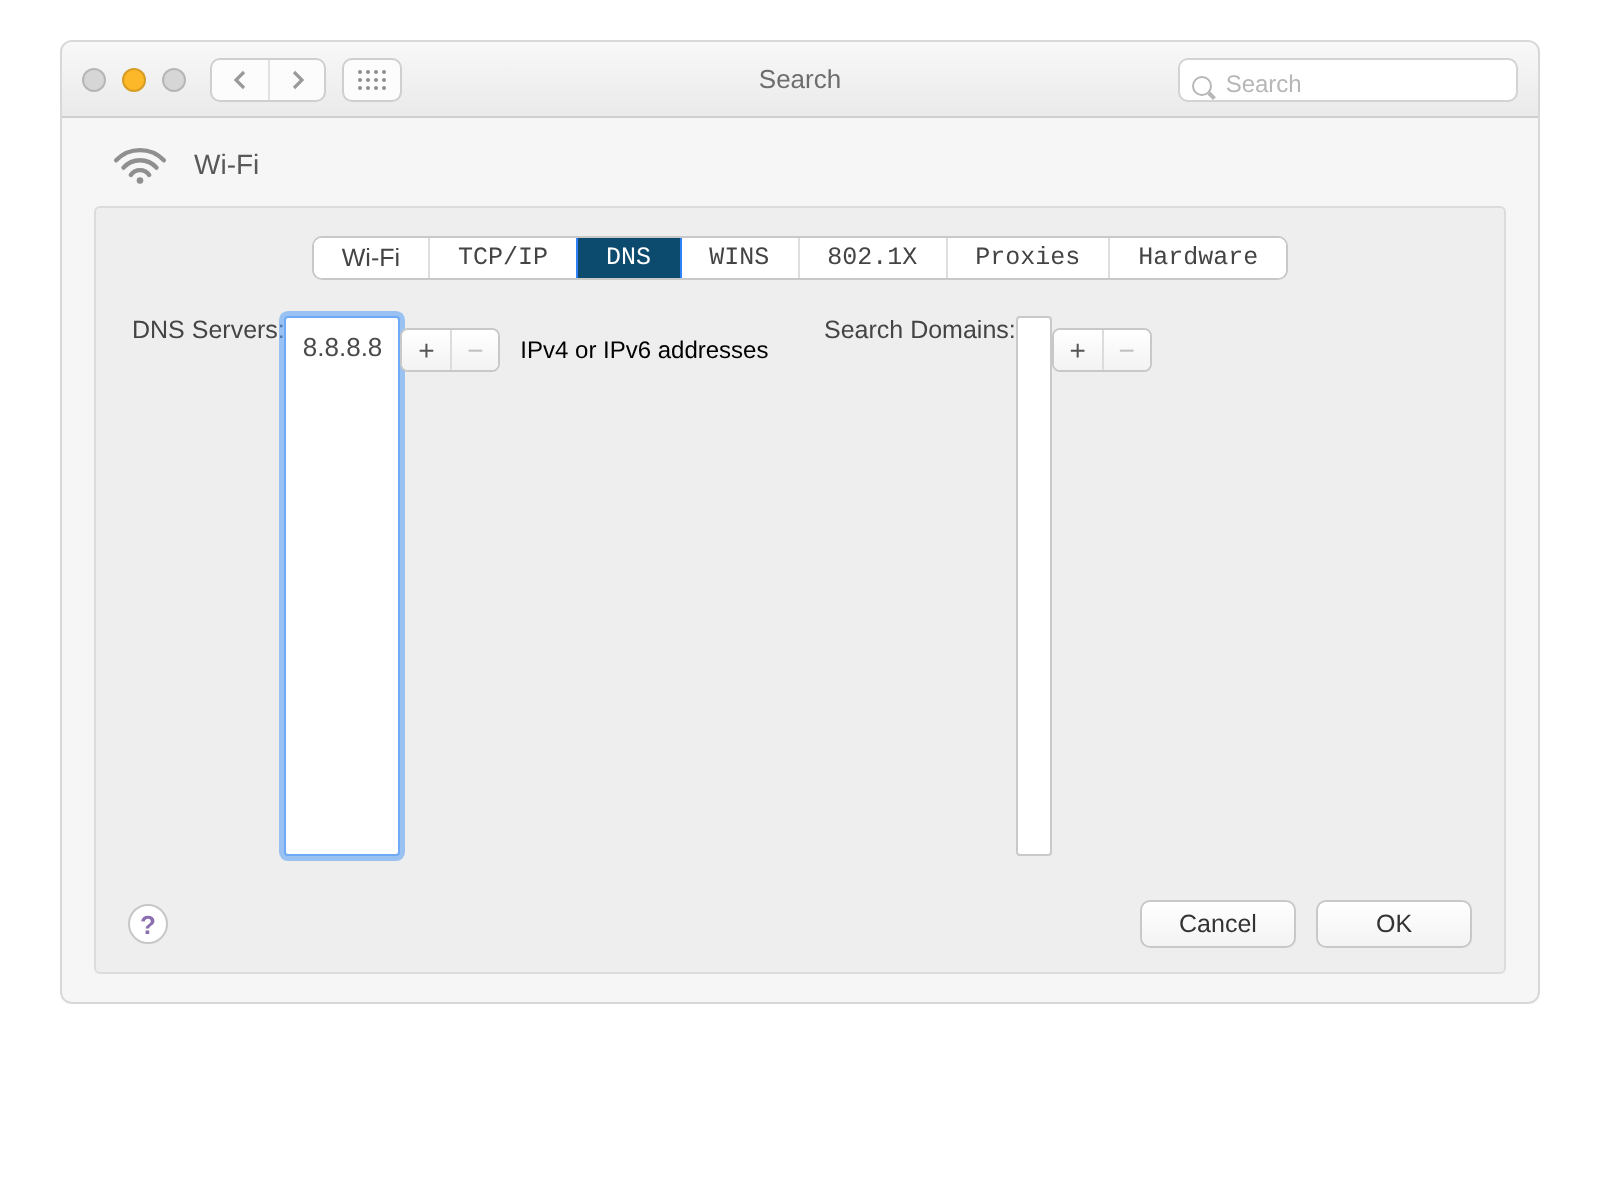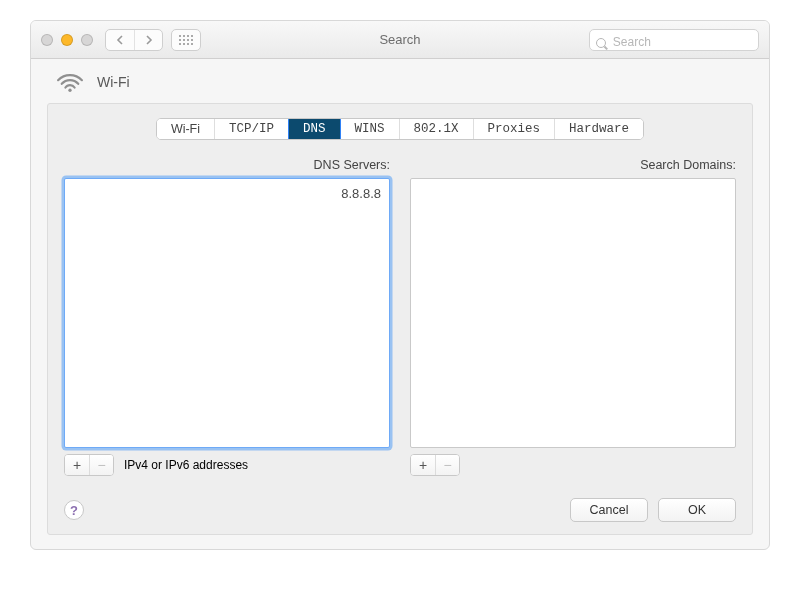--- a/index.html
+++ b/index.html
@@ -107,21 +107,21 @@
     color: #444; cursor: default; background: #fff;
   }
   .tab + .tab { border-left: 1px solid #dedede; font-family: Liberation Mono, monospace; }
   .tab.active {
     background: #0c4a6e; color: #fff; border-left-color: #2f81f6;
   }
   .tab.active + .tab { border-left-color: #2f81f6; }
 
   
   .cols { display: flex; gap: 20px; }
-  .col { flex: 1; display: flex; flex-direction: column; text-align: right; }
+  .col { flex: 1; display: flex; flex-direction: row; }
   .col-label { font-size: 12.5px; color: #444; margin: 0 0 6px 2px; }
   .listbox {
     background: #fff; border: 1px solid #c9c9c9; border-radius: 2px;
     height: 270px; padding: 6px 8px; font-size: 13px; color: #4a4a4a;
     line-height: 1.45;
   }
   .listbox.focused {
     border: 1px solid #6eaaf7;
     box-shadow: 0 0 0 2.5px rgba(83,159,245,0.55);
   }

